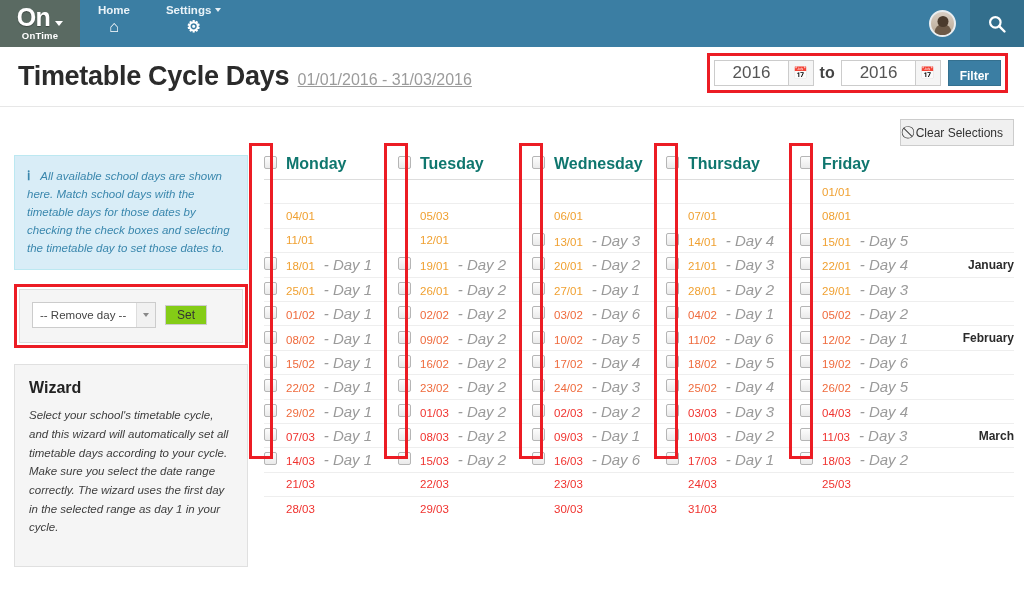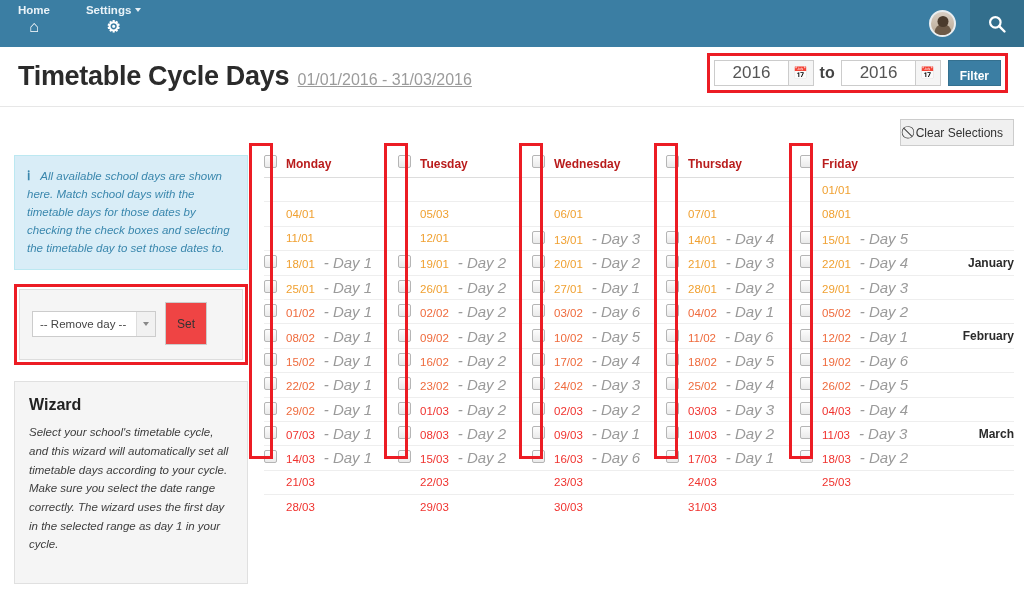--- a/index.html
+++ b/index.html
@@ -175,22 +175,22 @@
     width:19px;height:24px;border-left:1px solid #ddd;
     background:#f1f1f1;
     display:flex;align-items:center;justify-content:center;
   }
   .sel-caret i {
     width:0;height:0;display:block;
     border-left:3.5px solid transparent;border-right:3.5px solid transparent;
     border-top:4.5px solid #888;
   }
   .btn-default {
-    height:43px; margin-left:9px;
-    background:#ef4444; border:1px solid #ccc;
+    height:20px; margin-left:9px;
+    background:#84cc16; border:1px solid #ccc;
     font-size:12px; color:#333; padding:0 11px; cursor:pointer;
     font-family:"Liberation Sans", sans-serif;
   }
 
   .panel-wizard {
     margin-top:16px;
     background:#f5f5f5;
     border:1px solid #e0e0e0;
     padding:14px 14px 16px 14px;
   }
@@ -204,21 +204,21 @@
   .clear-btn {
     background:#f0f0f0; border:1px solid #ccc;
     font-size:12px; color:#333; padding:5px 10px; cursor:pointer;
     display:flex; align-items:center; gap:5px;
     font-family:"Liberation Sans", sans-serif;
   }
   .ban-ico { font-size:12.5px; }
 
   table.cal { width:100%; border-collapse:collapse; table-layout:fixed; }
   table.cal th {
-    text-align:left; font-size:12px; font-weight:bold; color:#b91c1c;
+    text-align:left; font-size:16px; font-weight:bold; color:#0f766e;
     padding:4px 0 6px 0; border-bottom:1px solid #ddd;
     vertical-align:bottom;
   }
   table.cal td {
     border-top:1px solid #eee;
     height:24.4px; padding:0;
     vertical-align:middle;
     font-size:11.5px;
     white-space:nowrap;
   }
@@ -247,20 +247,27 @@
     position:absolute;
     border:3px solid #ec1c24;
     pointer-events:none;
     z-index:5;
   }
 </style>
 </head>
 <body>
 
 <div class="navbar">
+  <div class="brand">
+    <div class="brand-top">
+      <span class="brand-on">On</span>
+      <span class="brand-caret"></span>
+    </div>
+    <div class="brand-sub">OnTime</div>
+  </div>
 
   <div class="nav-items">
     <div class="nav-item">
       <span class="nav-label">
         <span>Home</span>
       </span>
       <span class="nav-ico">⌂</span>
     </div>
     <div class="nav-item">
       <span class="nav-label">

